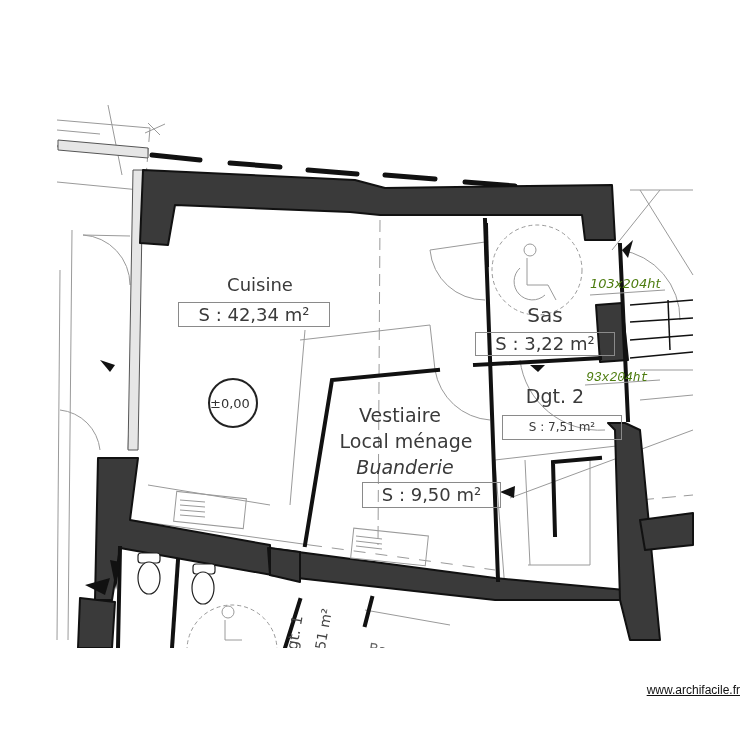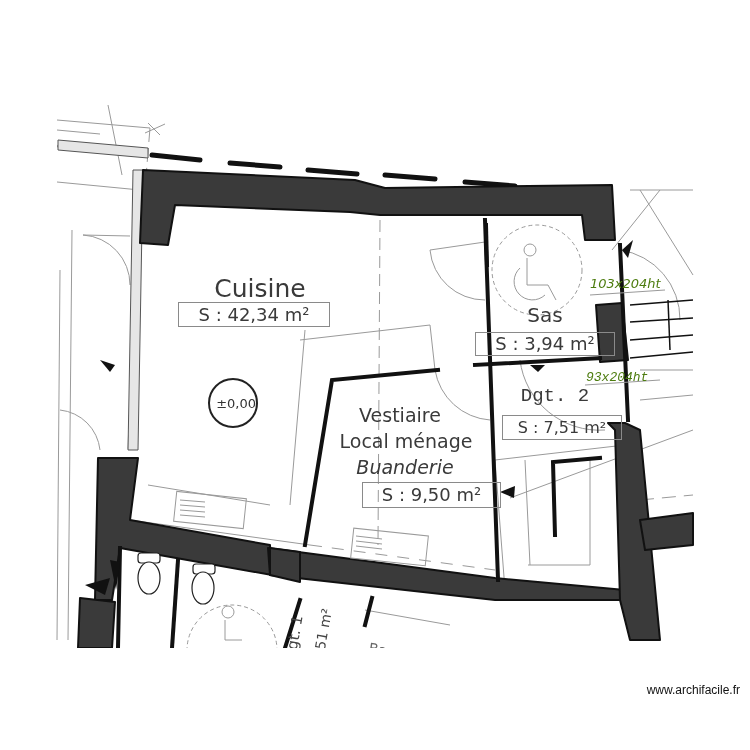--- a/index.html
+++ b/index.html
@@ -1,22 +1,22 @@
 <!DOCTYPE html>
 <html><head>
 <meta charset="utf-8">
 <style>
   html, body { margin: 0; padding: 0; background: #ffffff; }
   body { width: 750px; height: 750px; position: relative; overflow: hidden; font-family: "DejaVu Sans", sans-serif; }
   #plan { position: absolute; left: 0; top: 0; width: 750px; height: 750px; }
   .room-label { position: absolute; color: #3a3a3a; font-family: "DejaVu Sans", sans-serif; text-align: center; white-space: nowrap; }
   .area-box { position: absolute; border: 1px solid #8a8a8a; color: #3a3a3a; font-family: "DejaVu Sans", sans-serif; text-align: center; white-space: nowrap; background: rgba(255,255,255,0.0); box-sizing: border-box; }
   .dim { position: absolute; color: #4d7c0f; font-family: "DejaVu Sans", sans-serif; font-style: italic; font-size: 13px; white-space: nowrap; }
-  .level { position: absolute; width: 50px; height: 50px; border: 2px solid #222; border-radius: 50%; box-sizing: border-box; display: flex; align-items: center; justify-content: flex-end; font-size: 13px; color: #333; font-family: "DejaVu Sans", sans-serif; }
-  .watermark { position: absolute; right: 10px; top: 683px; font-size: 12px; color: #111; font-family: "Liberation Sans", sans-serif; }
+  .level { position: absolute; width: 50px; height: 50px; border: 2px solid #222; border-radius: 50%; box-sizing: border-box; display: flex; align-items: center; justify-content: flex-start; font-size: 13px; color: #333; font-family: "DejaVu Sans", sans-serif; }
+  .watermark { position: absolute; right: 10px; top: 683px; font-size: 12px; color: #111; font-family: "Liberation Sans", sans-serif; text-decoration: underline; }
   .rot { position: absolute; transform-origin: left top; color: #444; font-size: 15px; white-space: nowrap; font-family: "DejaVu Sans", sans-serif; }
 </style>
 </head>
 <body>
 
 <svg id="plan" viewBox="0 0 750 750" xmlns="http://www.w3.org/2000/svg">
 
   <g stroke="#9a9a9a" stroke-width="1" fill="none">
     <line x1="57" y1="120" x2="150" y2="128"></line>
     <line x1="57" y1="130" x2="100" y2="134"></line>
@@ -152,28 +152,28 @@
     <circle cx="228" cy="612" r="6"></circle>
     <path d="M 225 620 L 225 640 L 242 640"></path>
   </g>
 
   <g stroke="#9a9a9a" stroke-width="1" fill="none">
     <line x1="590" y1="295" x2="665" y2="290"></line>
     <line x1="585" y1="385" x2="660" y2="380"></line>
   </g>
 </svg>
 
-<div class="room-label" style="left:210px; top:274px; width:100px; font-size:25px;">Cuisine</div>
+<div class="room-label" style="left:210px; top:274px; width:100px; font-size:18px;">Cuisine</div>
 <div class="area-box" style="left:178px; top:302px; width:152px; height:25px; font-size:18px; line-height:23px;">S : 42,34 m²</div>
 
 <div class="room-label" style="left:515px; top:303px; width:60px; font-size:20px;">Sas</div>
-<div class="area-box" style="left:475px; top:332px; width:140px; height:24px; font-size:18px; line-height:22px; overflow:hidden;">S : 3,94 m²</div>
+<div class="area-box" style="left:475px; top:332px; width:140px; height:24px; font-size:18px; line-height:22px; overflow:hidden;">S : 3,22 m²</div>
 
-<div class="room-label" style="left:515px; top:385px; width:80px; font-size:19px;font-family:Liberation Mono, monospace;">Dgt. 2</div>
-<div class="area-box" style="left:502px; top:415px; width:120px; height:25px; font-size:16px; line-height:23px; overflow:hidden;">S : 7,51 m²</div>
+<div class="room-label" style="left:515px; top:385px; width:80px; font-size:19px;">Dgt. 2</div>
+<div class="area-box" style="left:502px; top:415px; width:120px; height:25px; font-size:12px; line-height:23px; overflow:hidden;">S : 7,51 m²</div>
 
 <div class="room-label" style="left:340px; top:404px; width:120px; font-size:19px;">Vestiaire</div>
 <div class="room-label" style="left:326px; top:430px; width:160px; font-size:19px;">Local ménage</div>
 <div class="room-label" style="left:340px; top:456px; width:130px; font-size:19px;font-style:italic;">Buanderie</div>
 <div class="area-box" style="left:338px; top:482px; width:139px; height:26px; font-size:18px; line-height:24px;margin-left:24px;">S : 9,50 m²</div>
 
 <div class="level" style="left:208px; top:378px;">
   <span>±0,00</span>
 </div>
 

